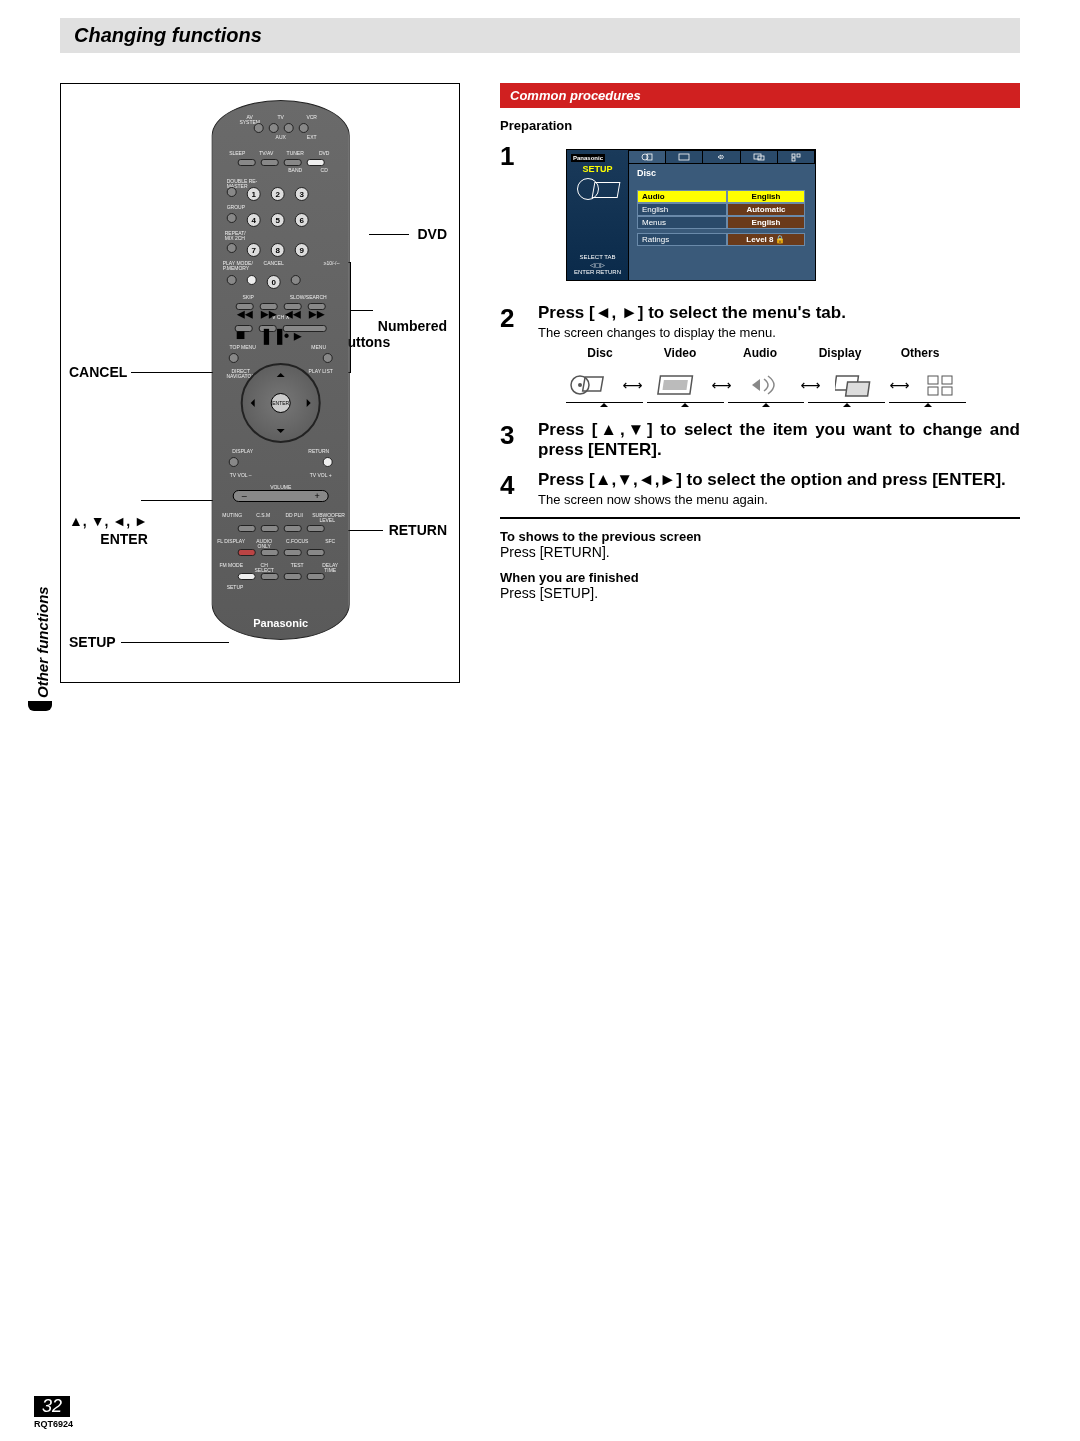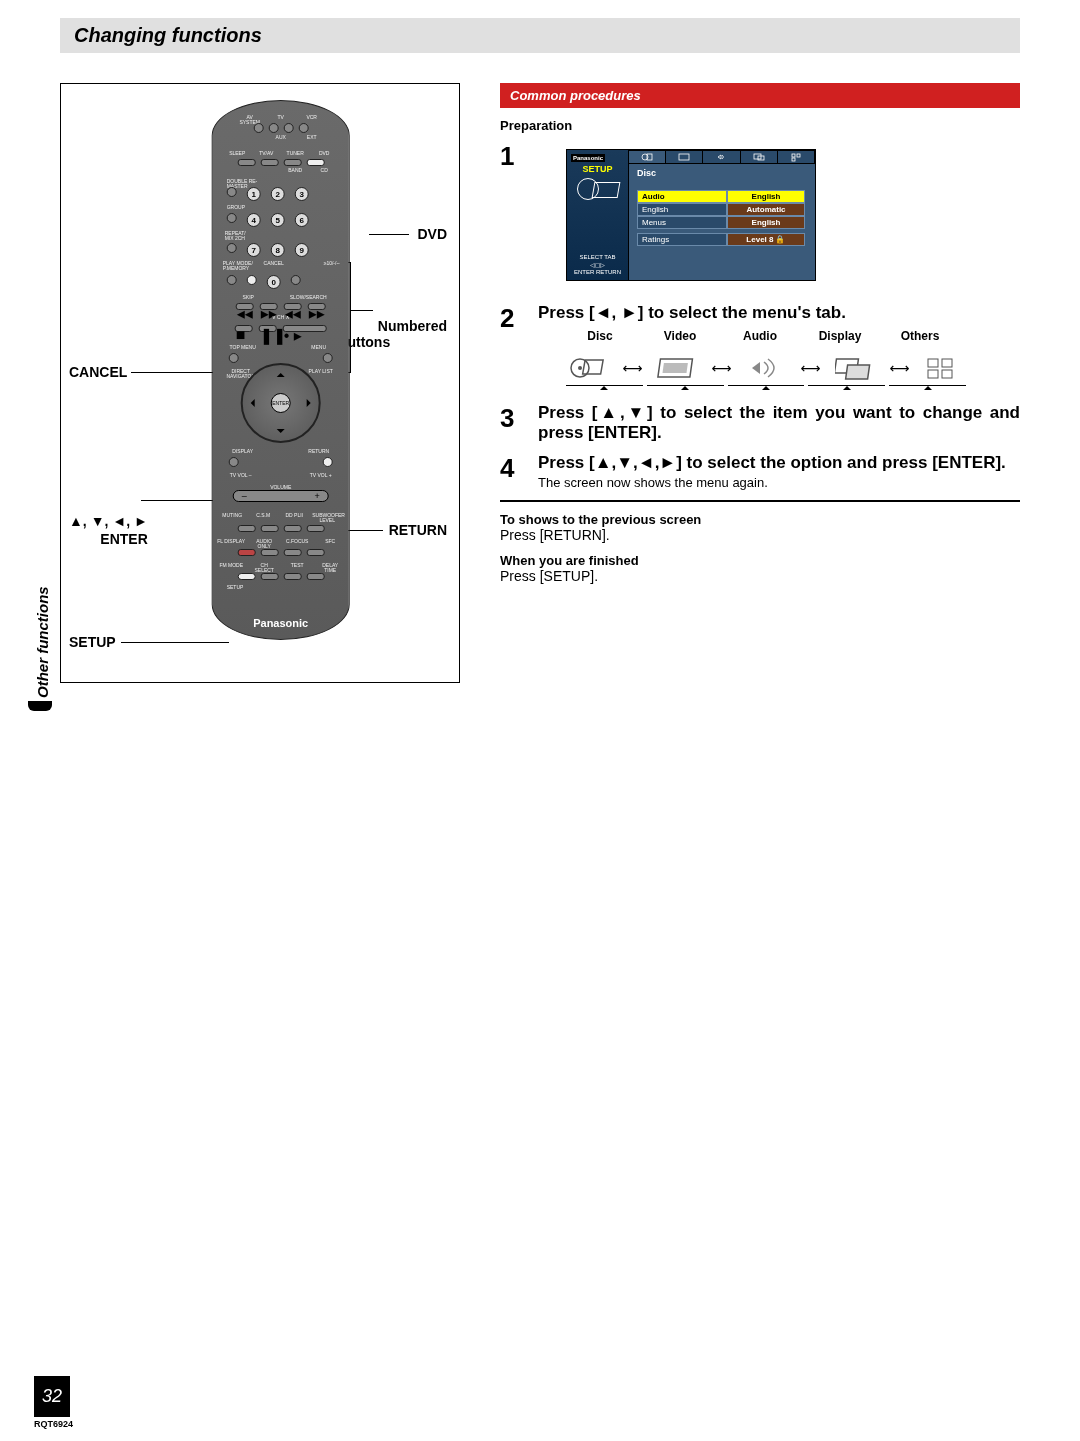--- a/index.html
+++ b/index.html
@@ -122,21 +122,21 @@
     transform-origin: left top;
     font-weight:bold; font-style:italic; font-size:15px;
   }
   .side-tab::after{
     content:""; position:absolute; left:-13px; top:-6px; width:10px; height:24px;
     background:#000; border-top-left-radius:6px; border-bottom-left-radius:6px;
   }
 
   
   .page-footer { position:absolute; left:34px; bottom:30px; }
-  .pgnum { background:#000; color:#fff; font-style:italic; font-size:18px; padding:10px 8px; display:inline-block; }
+  .pgnum { background:#000; color:#fff; font-style:italic; font-size:18px; padding:0 8px; display:inline-block; }
   .doccode { font-size:9px; margin-top:2px;font-weight:bold; }
 </style>
 </head>
 <body>
 
 <div class="page">
   <div class="header-bar">Changing functions</div>
 
   <div class="content">
 
@@ -439,20 +439,21 @@
                 </div>
               </div>
             </div>
           </div>
         </div>
 
         <div class="step">
           <div class="step-num">2</div>
           <div class="step-body">
             <div class="step-main">Press [◄, ►] to select the menu's tab.</div>
+            <div class="step-sub">The screen changes to display the menu.</div>
             <div class="tabs-row">
               <div class="th">Disc</div>
               <div class="th">Video</div>
               <div class="th">Audio</div>
               <div class="th">Display</div>
               <div class="th">Others</div>
             </div>
             <div class="tab-icons">
               <div class="icon">
                   <svg width="40" height="26">

